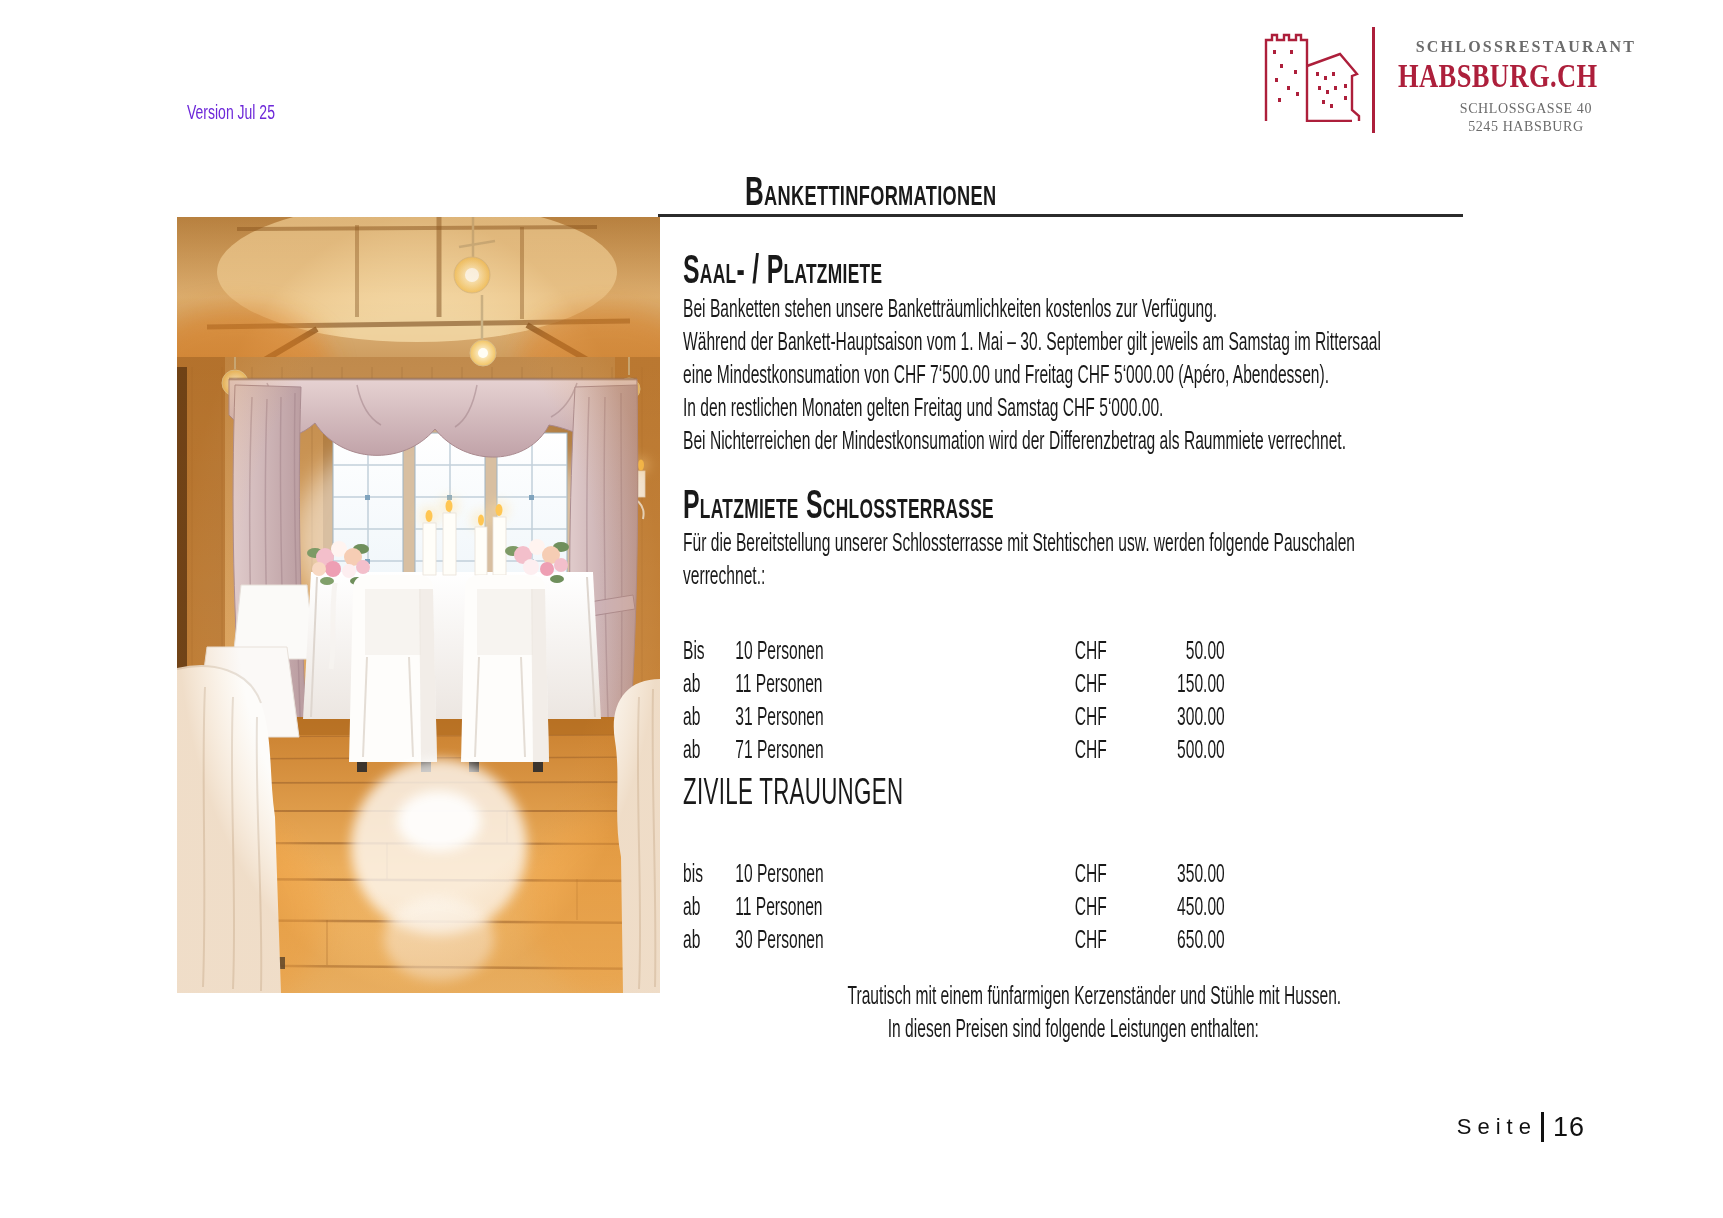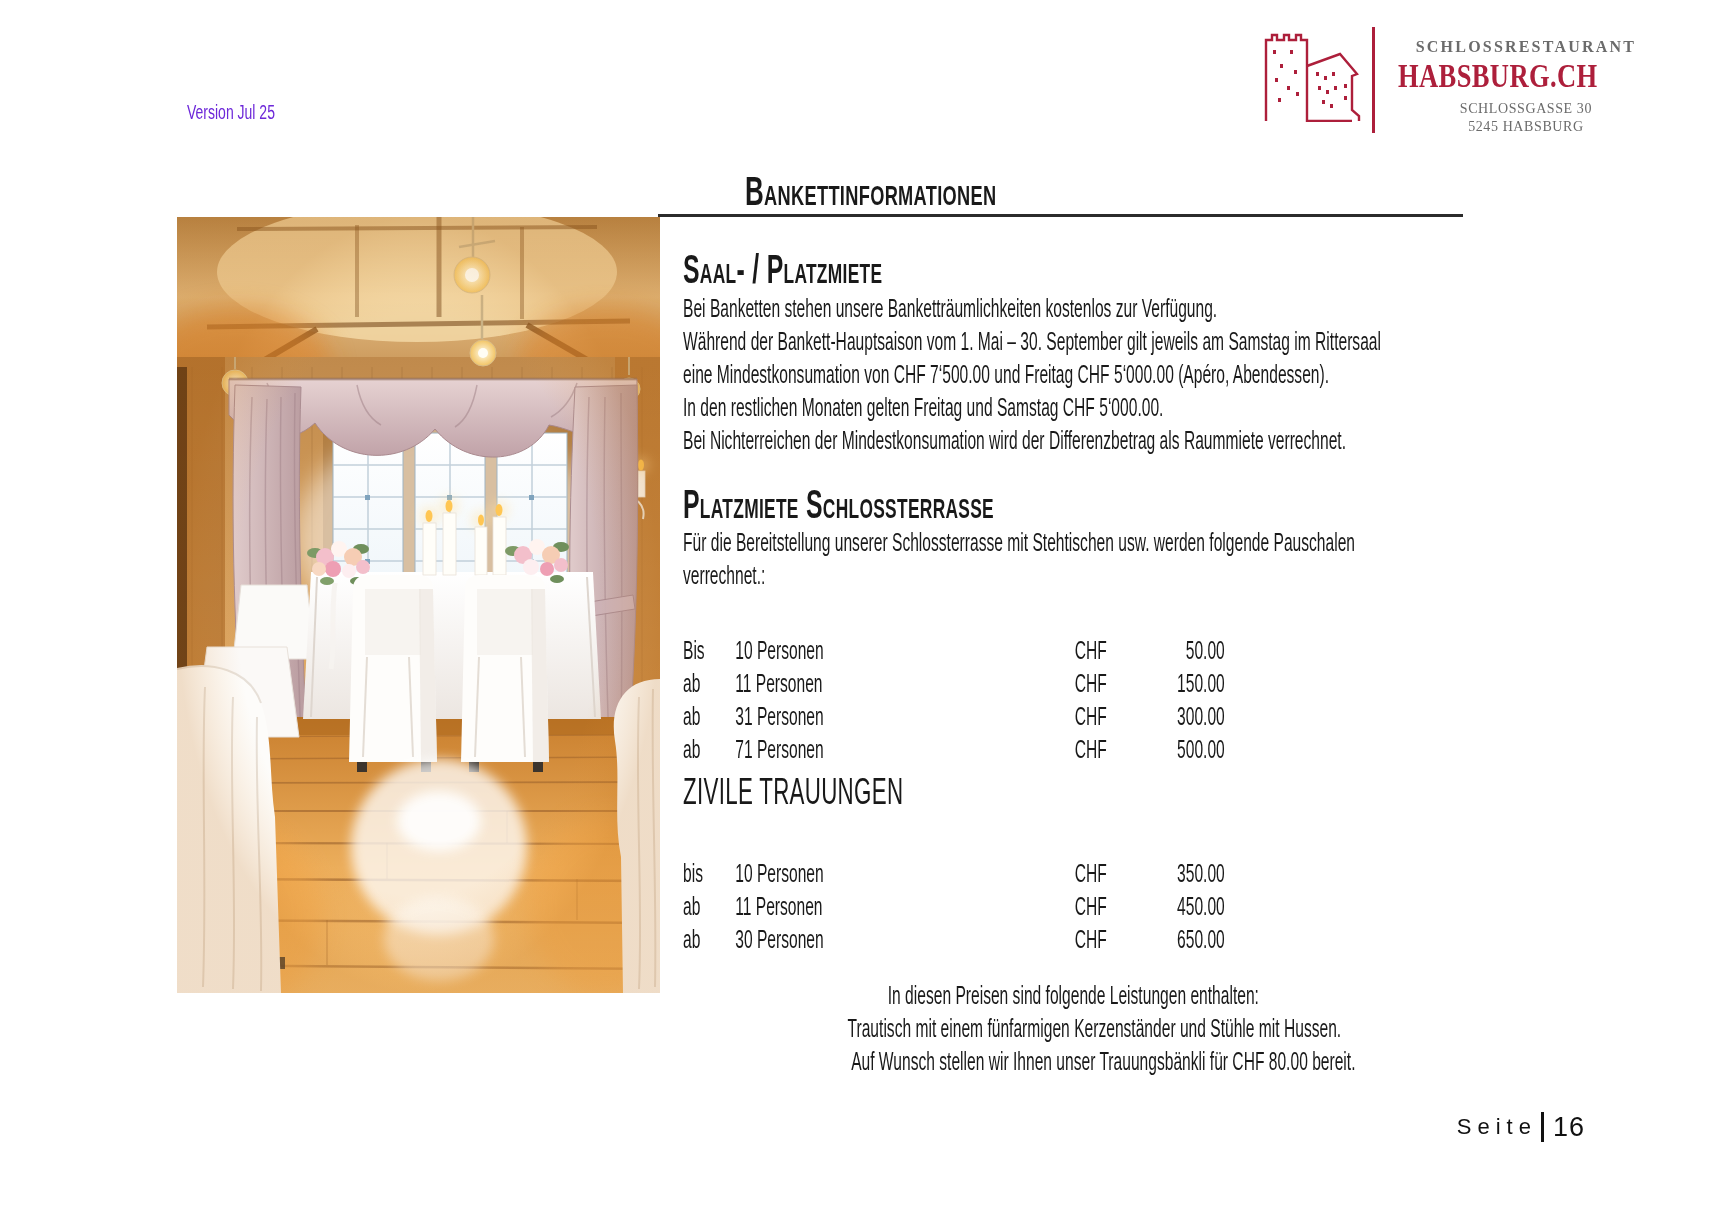--- a/index.html
+++ b/index.html
@@ -93,21 +93,21 @@
           <rect x="70" y="80" width="3" height="4"></rect>
         <rect x="84" y="60" width="3" height="4"></rect>
           <rect x="84" y="72" width="3" height="4"></rect>
       </g>
     </svg>
   </div>
   <div id="logo-divider"></div>
   <div id="logo-text">
     <div id="logo-tagline">SCHLOSSRESTAURANT</div>
     <div><span id="logo-brand">HABSBURG.CH</span></div>
-    <div class="logo-addr" style="margin-top:4px">SCHLOSSGASSE 30</div>
+    <div class="logo-addr" style="margin-top:4px">SCHLOSSGASSE 40</div>
     <div class="logo-addr">5245 HABSBURG</div>
   </div>
 
   <div id="title">
     <span class="condt sc">Bankettinformationen</span>
   </div>
   <div id="rule"></div>
 
   <div id="photo">
     <svg viewBox="0 0 483 776" preserveAspectRatio="none">
@@ -475,23 +475,22 @@
         </span></div>
     <div class="trow"><span class="trow-in">
       <span class="c-prefix">ab</span>
       <span class="c-persons">30 Personen</span>
       <span class="c-chf">CHF</span>
       <span class="c-price">650.00</span>
         </span></div>
   </div>
 
   <div id="notes">
+    <div class="note"><span class="cond-c">Trautisch mit einem fünfarmigen Kerzenständer und Stühle mit Hussen.</span></div>
     <div class="note"><span class="cond-c">In diesen Preisen sind folgende Leistungen enthalten:</span></div>
-    <div class="note"><span class="cond-c">Trautisch mit einem fünfarmigen Kerzenständer und Stühle mit Hussen.</span></div>
-    <div class="note"><span class="cond-c">Auf Wunsch stellen wir Ihnen unser Trauungsbänkli für CHF 80.00 bereit.</span></div>
   </div>
 
   <div id="footer">
     <span class="f-seite">Seite</span>
     <span class="f-bar"></span>
     <span class="f-num">16</span>
   </div>
 
 </div>
 

